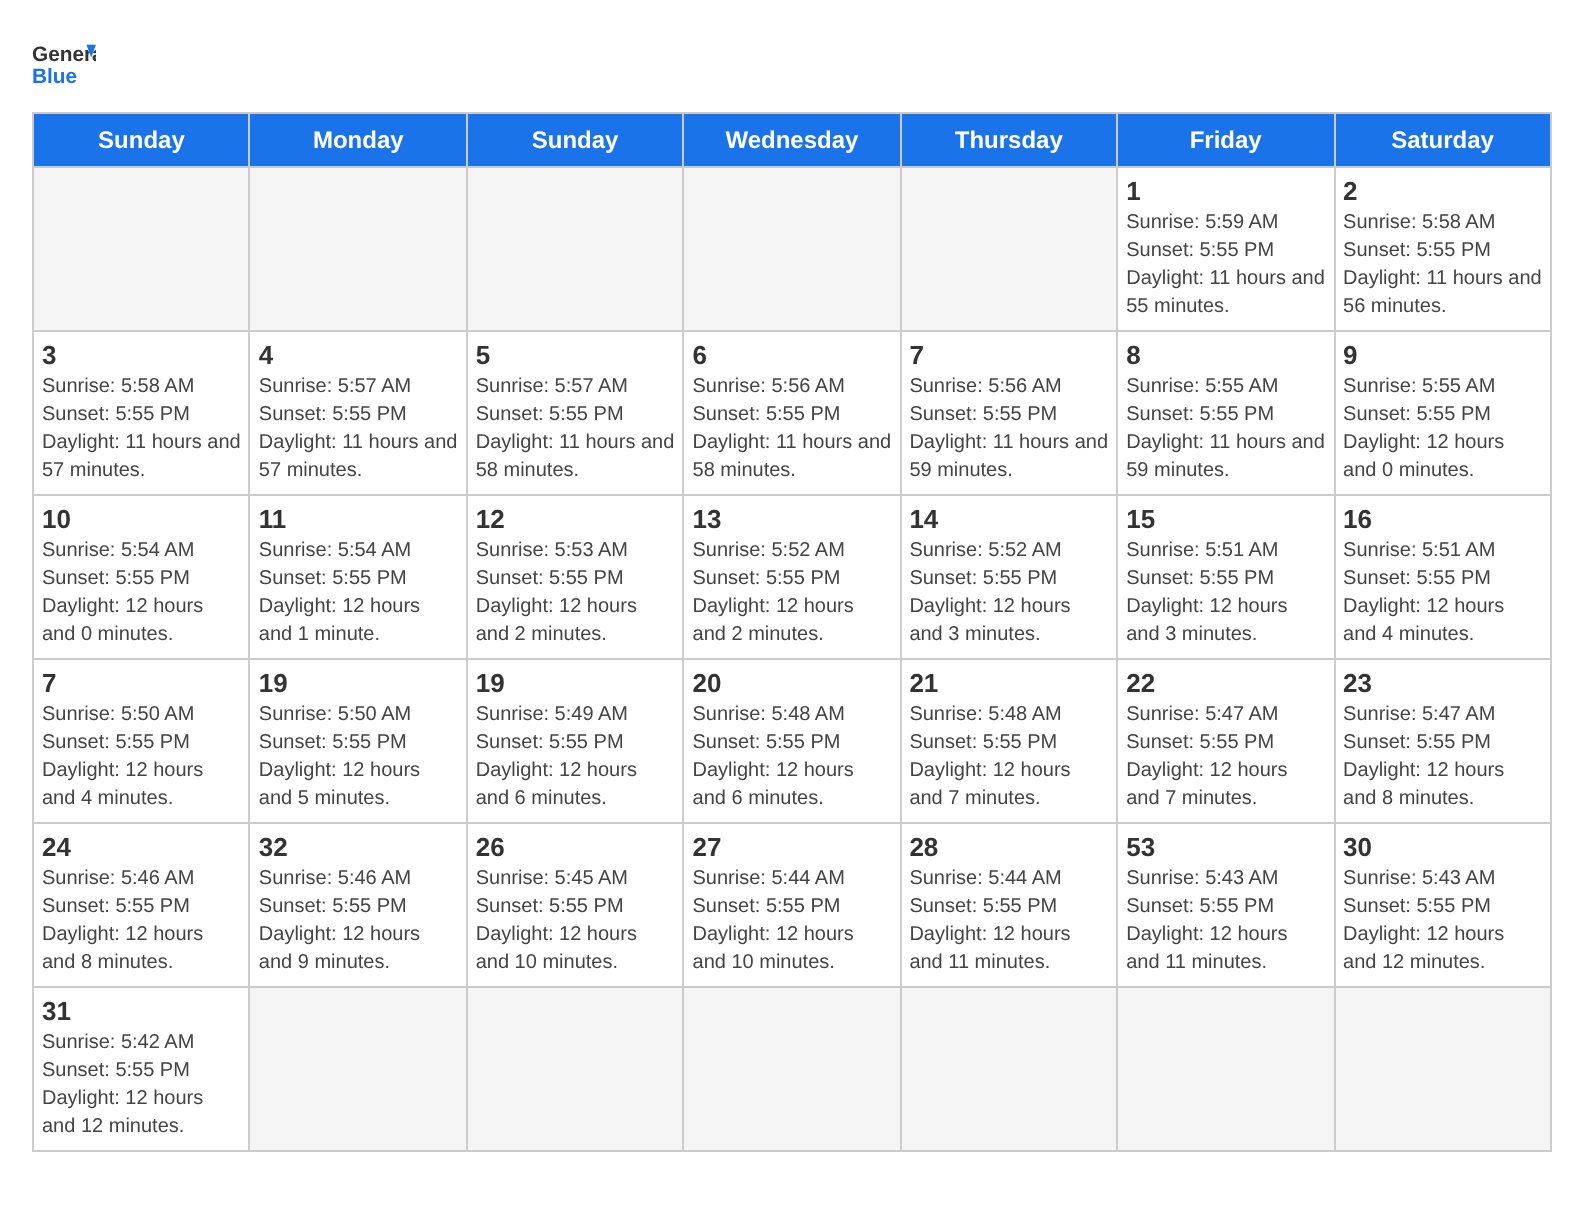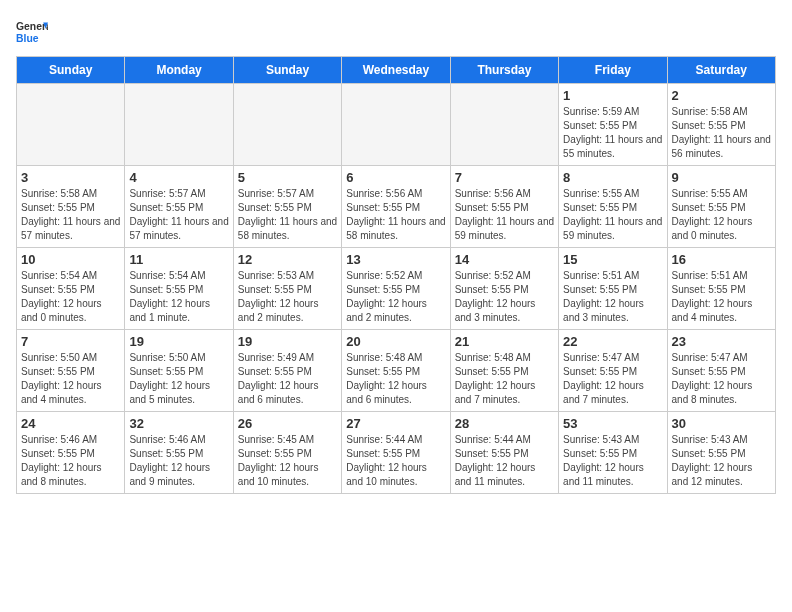--- a/index.html
+++ b/index.html
@@ -238,14 +238,26 @@
         </td>
         <td>
           <span class="day-number">53</span>
           <div class="day-info">Sunrise: 5:43 AM<br>Sunset: 5:55 PM<br>Daylight: 12 hours and 11 minutes.</div>
         </td>
         <td>
           <span class="day-number">30</span>
           <div class="day-info">Sunrise: 5:43 AM<br>Sunset: 5:55 PM<br>Daylight: 12 hours and 12 minutes.</div>
         </td>
       </tr>
+      <tr>
+        <td>
+          <span class="day-number">31</span>
+          <div class="day-info">Sunrise: 5:42 AM<br>Sunset: 5:55 PM<br>Daylight: 12 hours and 12 minutes.</div>
+        </td>
+        <td class="empty"></td>
+        <td class="empty"></td>
+        <td class="empty"></td>
+        <td class="empty"></td>
+        <td class="empty"></td>
+        <td class="empty"></td>
+      </tr>
     </tbody>
 </table>
 
 </body></html>

